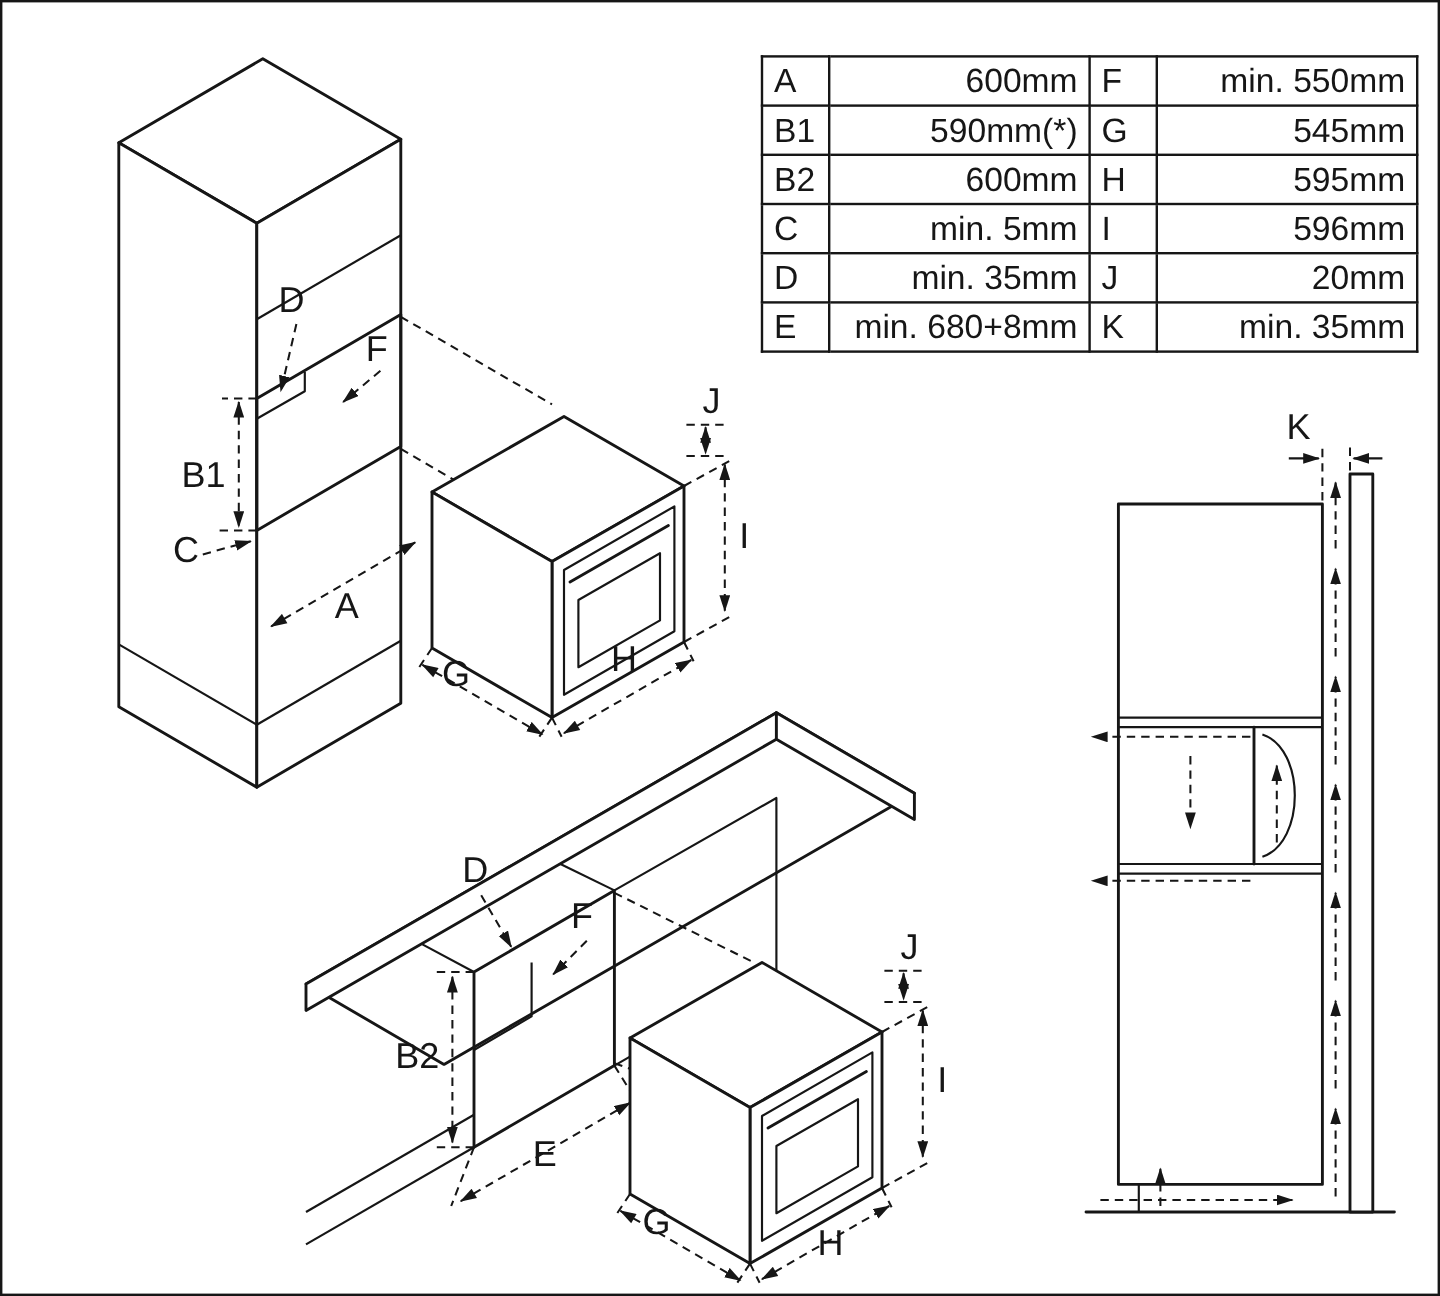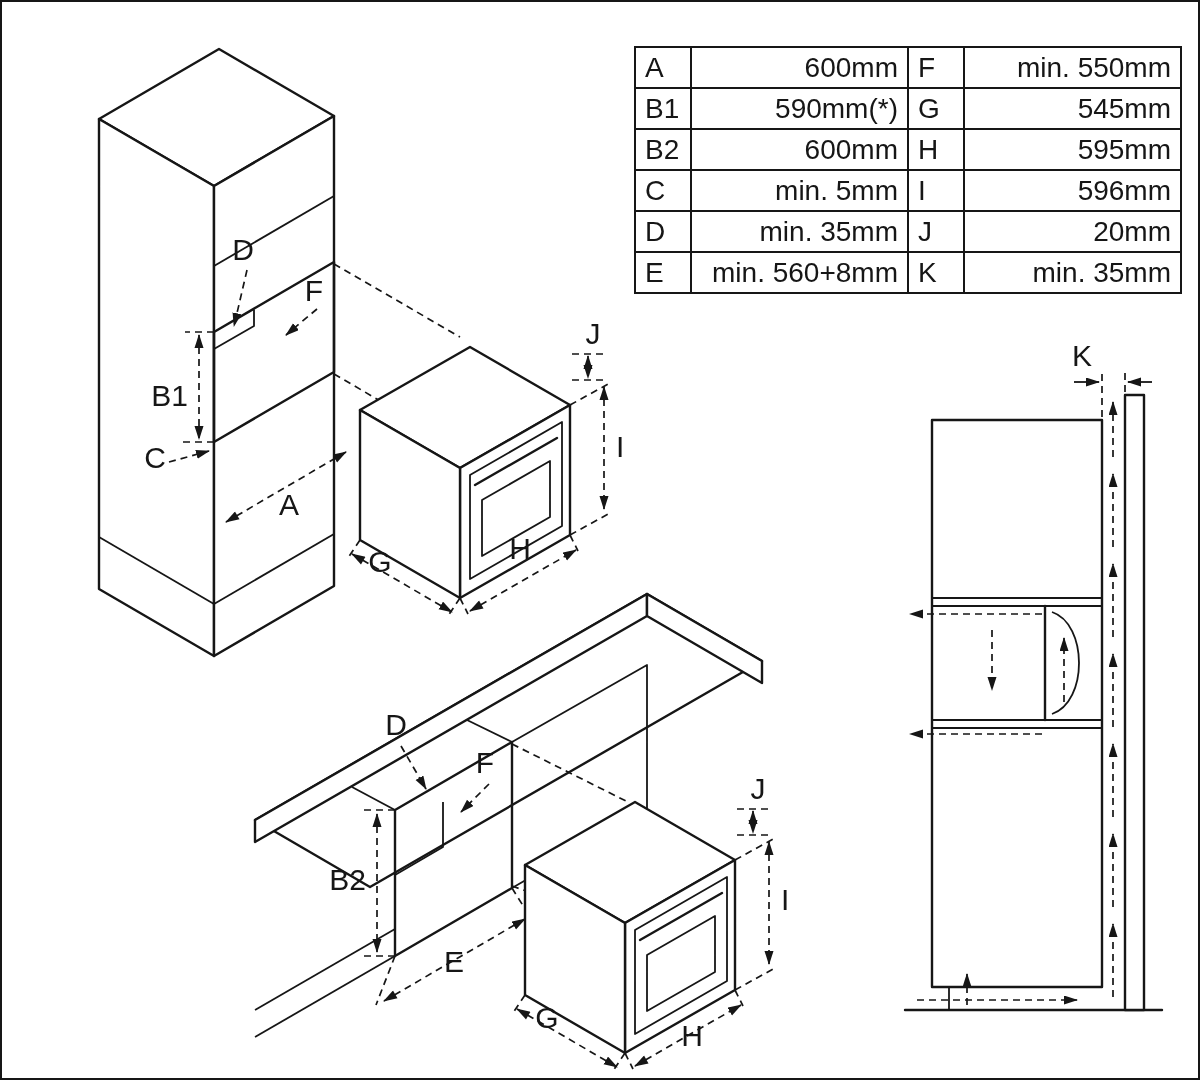--- a/index.html
+++ b/index.html
@@ -213,20 +213,20 @@
         <td class="v">596mm</td>
       </tr>
       <tr>
         <td class="k">D</td>
         <td class="v">min. 35mm</td>
         <td class="k">J</td>
         <td class="v">20mm</td>
       </tr>
       <tr>
         <td class="k">E</td>
-        <td class="v">min. 560+8mm</td>
+        <td class="v">min. 680+8mm</td>
         <td class="k">K</td>
         <td class="v">min. 35mm</td>
       </tr>
     </tbody>
   </table>
 
 </div>
 
 </body></html>

